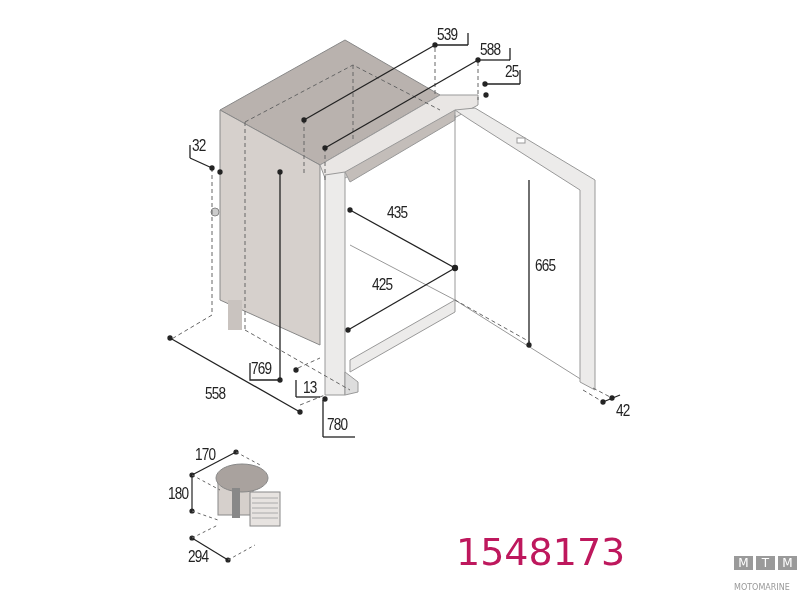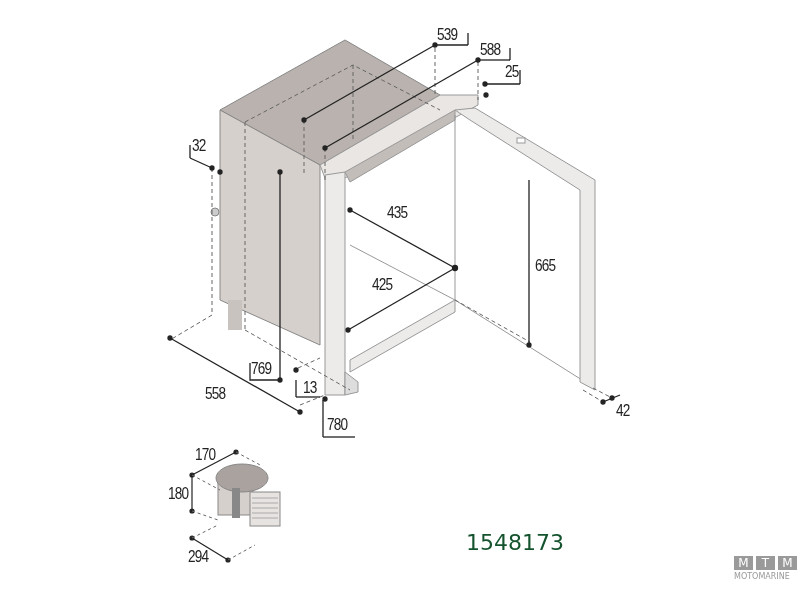--- a/index.html
+++ b/index.html
@@ -1,23 +1,23 @@
 <!DOCTYPE html>
 <html><head>
 <meta charset="utf-8">
 <style>
   html, body { margin:0; padding:0; background:#ffffff; }
   body { width:800px; height:600px; position:relative; overflow:hidden; font-family:"Liberation Sans", sans-serif; }
   svg { position:absolute; left:0; top:0; }
   .dim { position:absolute; font-family:"Liberation Sans", sans-serif; font-size:16px; color:#222; letter-spacing:-1px; transform:scaleX(0.85); transform-origin:left top; }
-  .code { position:absolute; left:466px; top:530px; font-family:"DejaVu Sans", sans-serif; font-size:22px; color:#14532d; letter-spacing:0px; }
+  .code { position:absolute; left:456px; top:530px; font-family:"DejaVu Sans", sans-serif; font-size:38px; color:#be185d; letter-spacing:0px; }
   .logo { position:absolute; left:734px; top:556px; width:64px; }
   .logo .boxes { display:flex; gap:3px; }
   .logo .box { width:19px; height:14px; background:#9a9a9a; color:#fff; font-size:12px; text-align:center; line-height:14px; font-family:"DejaVu Sans", sans-serif; }
-  .logo .sub { font-size:8px; color:#999; font-family:"DejaVu Sans", sans-serif; letter-spacing:0px; margin-top:2px; }
+  .logo .sub { font-size:8px; color:#999; font-family:"DejaVu Sans", sans-serif; letter-spacing:0px; margin-top:13px; }
 </style>
 </head>
 <body>
 
 <svg width="800" height="600" viewBox="0 0 800 600">
 
   <polygon points="220,110 345,40 440,95 320,165" fill="#b9b2ae" stroke="#888" stroke-width="1"></polygon>
 
   <polygon points="220,110 320,165 320,345 220,300" fill="#d6d0cc" stroke="#888" stroke-width="1"></polygon>
   <rect x="228" y="300" width="14" height="30" fill="#c9c3bf"></rect>

